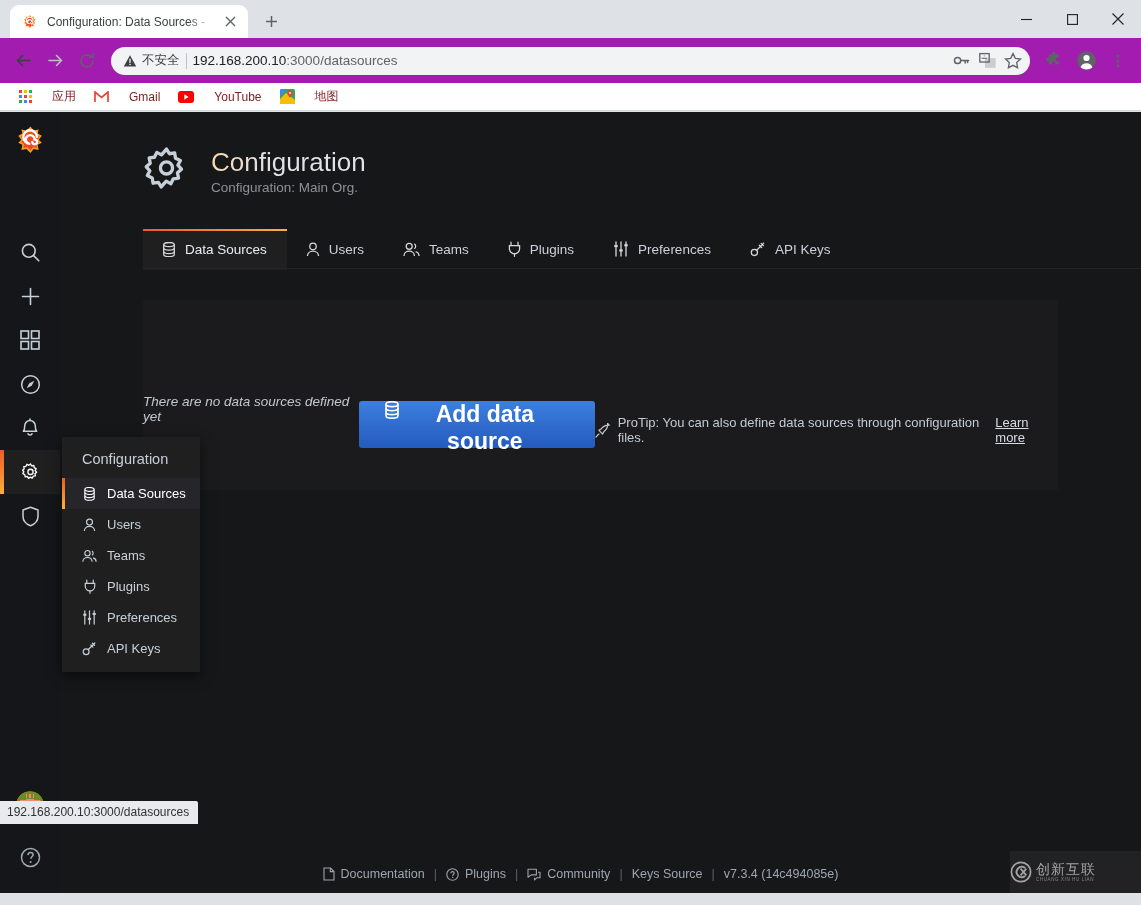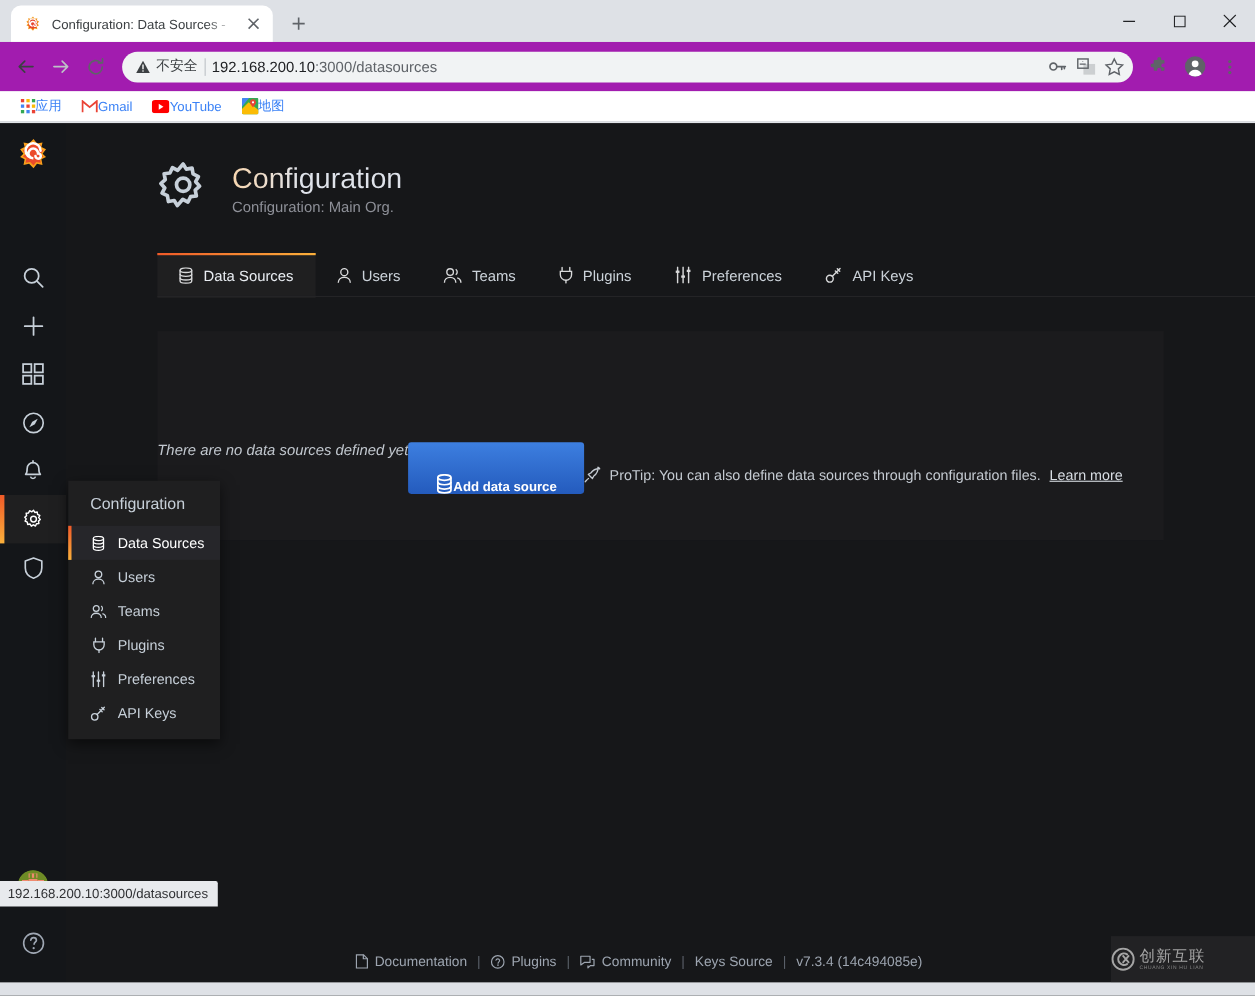--- a/index.html
+++ b/index.html
@@ -76,22 +76,22 @@
   .omni-url .dim { color: #5f6368; }
   .omni-right { margin-left: auto; display: flex; align-items: center; flex: none; }
   .omni-right .tb-icon { width: 26px; height: 26px; }
 
   .bookmarks {
     height: 28px; background: #fff; display: flex;
     align-items: center; padding-left: 10px; gap: 0;
     border-bottom: 1px solid #dadce0;
   }
   .bm {
-    display: flex; align-items: center; gap: 0;
-    padding: 0 9px; height: 24px; font-size: 12px; color: #3b82f6;
+    display: flex; align-items: center; gap: 20px;
+    padding: 0 9px; height: 24px; font-size: 12px; color: #7f1d1d;
     border-radius: 4px; white-space: nowrap;
   }
   .apps-grid { display: grid; grid-template-columns: repeat(3,3px); gap: 2px; width: 13px; }
   .apps-grid i { width: 3px; height: 3px; display: block; }
 
   
   #grafana {
     position: absolute; left: 0; top: 112px;
     width: 1141px; height: 781px;
     background: #161719; display: flex;
@@ -201,22 +201,22 @@
     margin: 31px 83px 0 0; background: #1b1b1d;
     height: 190px; display: flex; flex-direction: row;
     align-items: center; justify-content: flex-start;
     padding-top: 27px;
   }
   .empty-msg { font-size: 13.5px; font-style: italic; color: #c2c8cf; }
   .btn-primary {
     margin-top: 31px; height: 47px; padding: 0 25px;
     background: linear-gradient(#3d7fe0, #245bbd);
     border: none; border-radius: 3px; color: #fff;
-    font-size: 12px; font-weight: bold;
-    display: flex; align-items: flex-end; 
+    font-size: 23px; font-weight: bold;
+    display: flex; align-items: flex-start; 
     font-family: "Liberation Sans", sans-serif;
   }
   .protip {
     margin-top: 43px; font-size: 13px; color: #c4cad1;
     display: flex; align-items: center; gap: 8px;
   }
   .protip a { color: #d8dde3; text-decoration: underline; }
 
   
   .footer {

